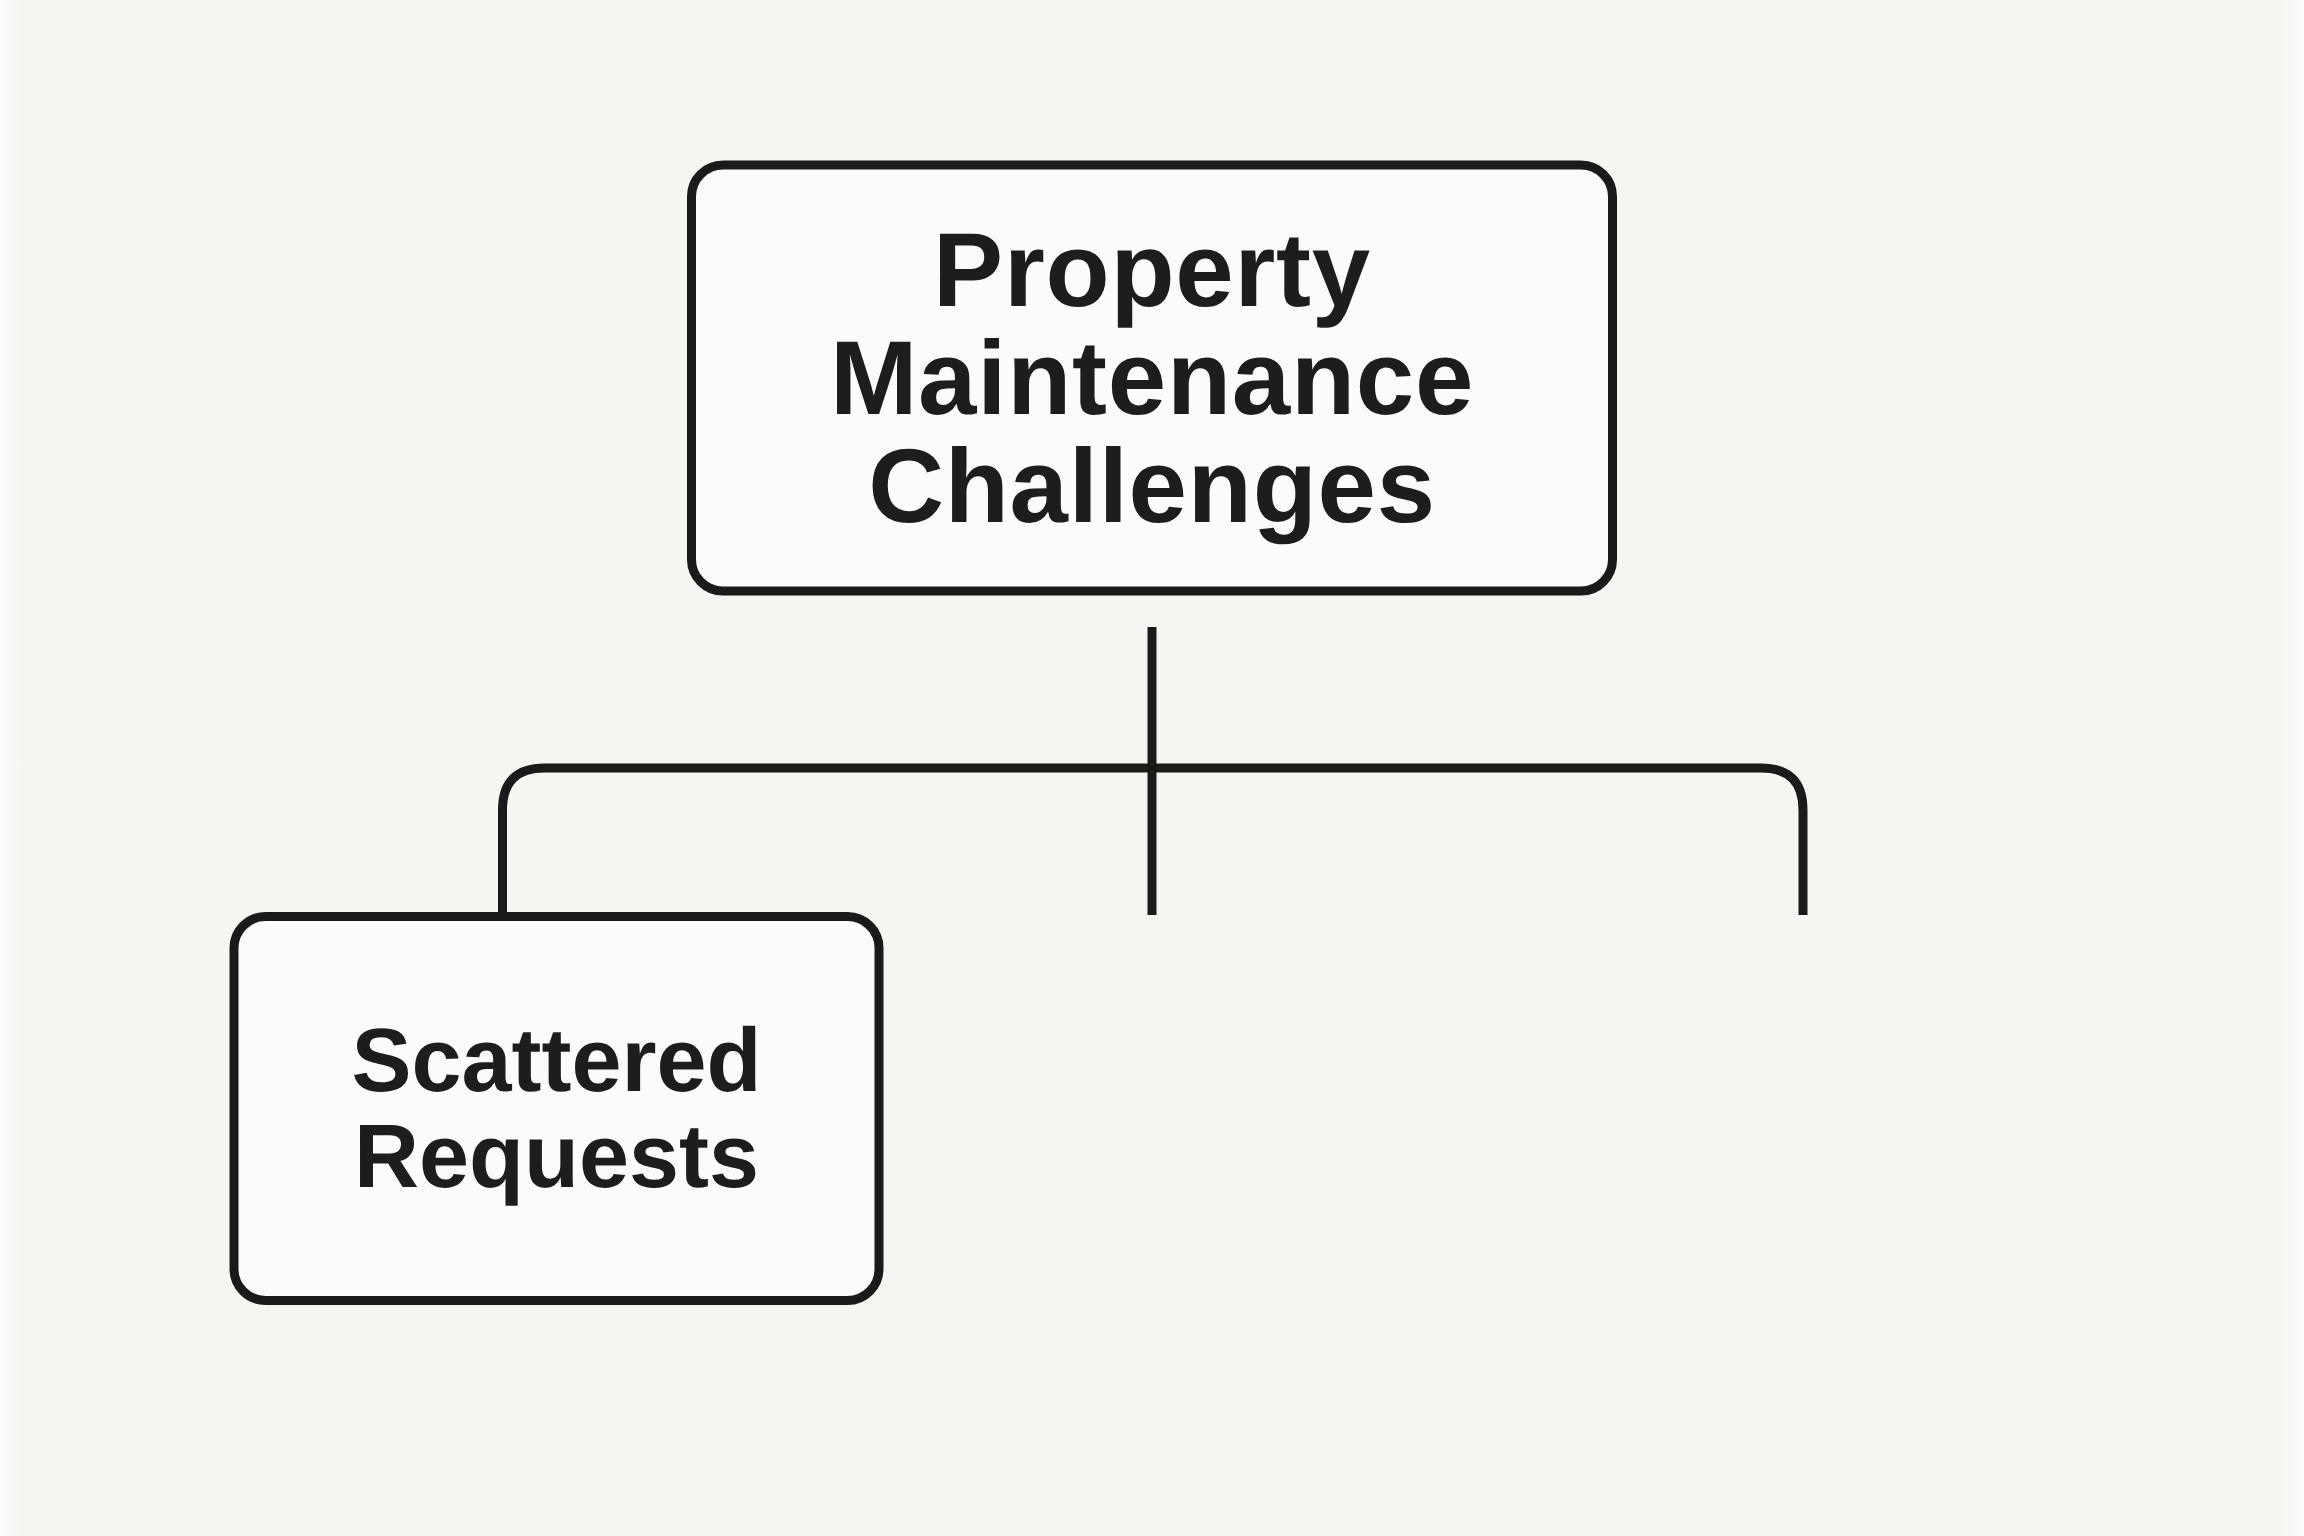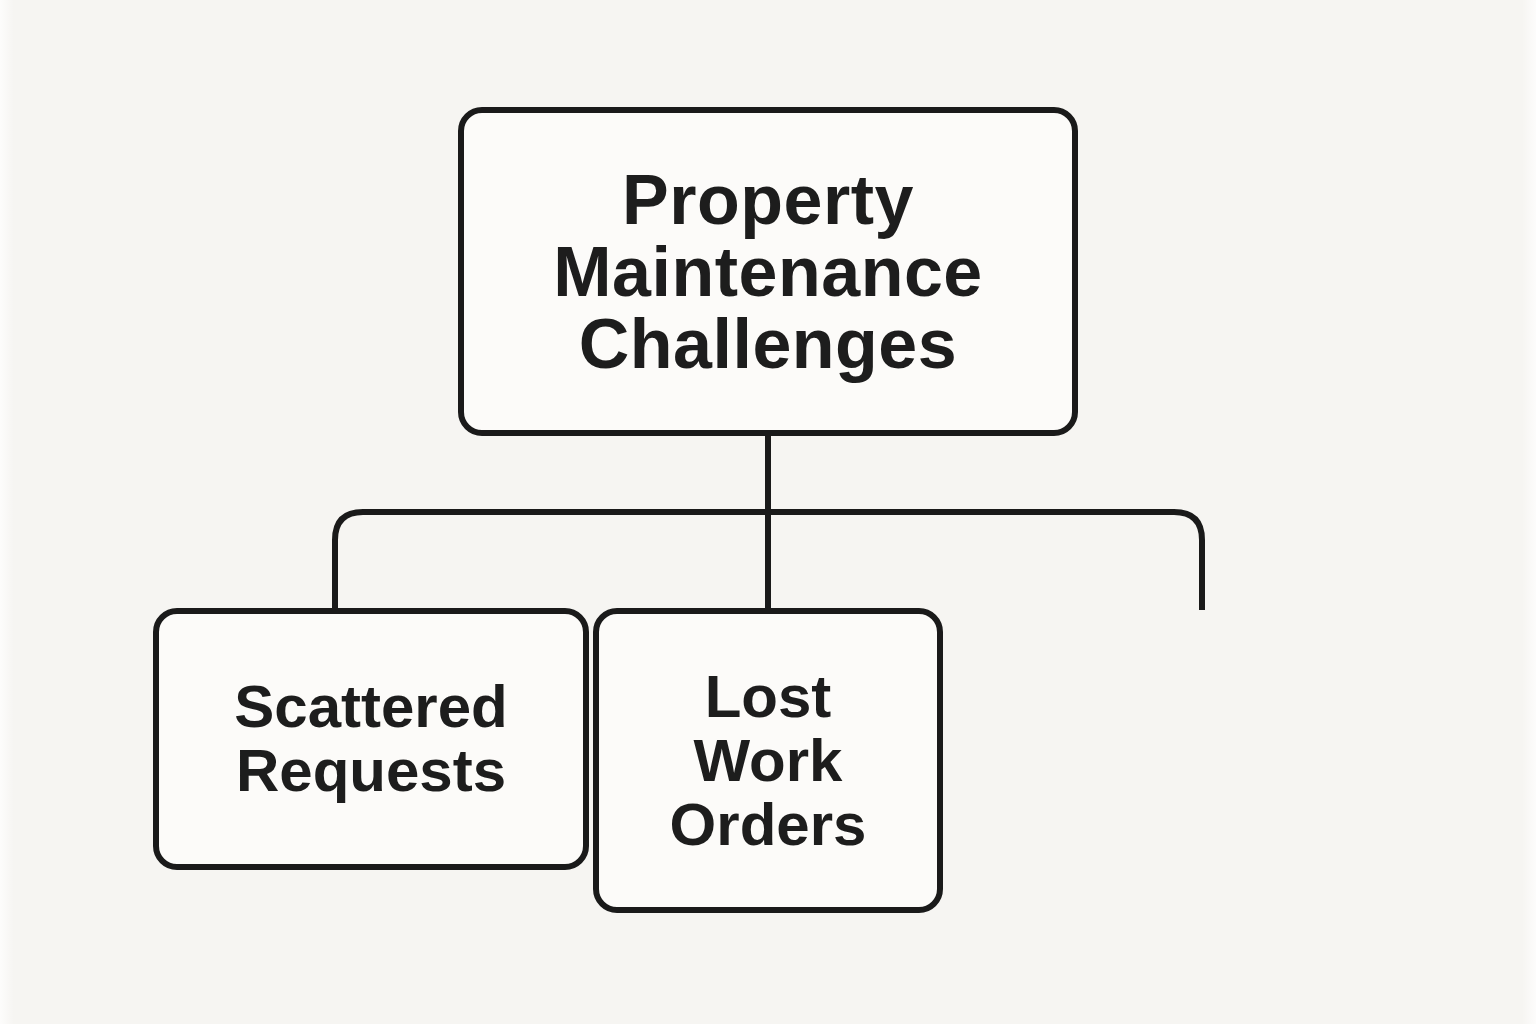--- a/index.html
+++ b/index.html
@@ -39,21 +39,21 @@
     justify-content: center;
     text-align: center;
     color: #1d1d1d;
     font-weight: 700;
     white-space: pre-line;
   }
   .node-root {
     left: 458px;
     top: 107px;
     width: 620px;
-    height: 329px;
+    height: 290px;
     font-size: 70px;
     line-height: 72px;
     letter-spacing: 0.5px;
   }
   .node-child {
     font-size: 60px;
     line-height: 64px;
   }
   .node-child-0 {
     left: 153px;
@@ -90,20 +90,15 @@
     <span>Property
 Maintenance
 Challenges</span>
   </div>
 
   <div class="node node-child node-child-0">
     <span>Scattered
 Requests</span>
   </div>
 
-  <div class="node node-child node-child-1">
-    <span>Lost
-Work
-Orders</span>
-  </div>
 
 
 </div>
 
 </body></html>

